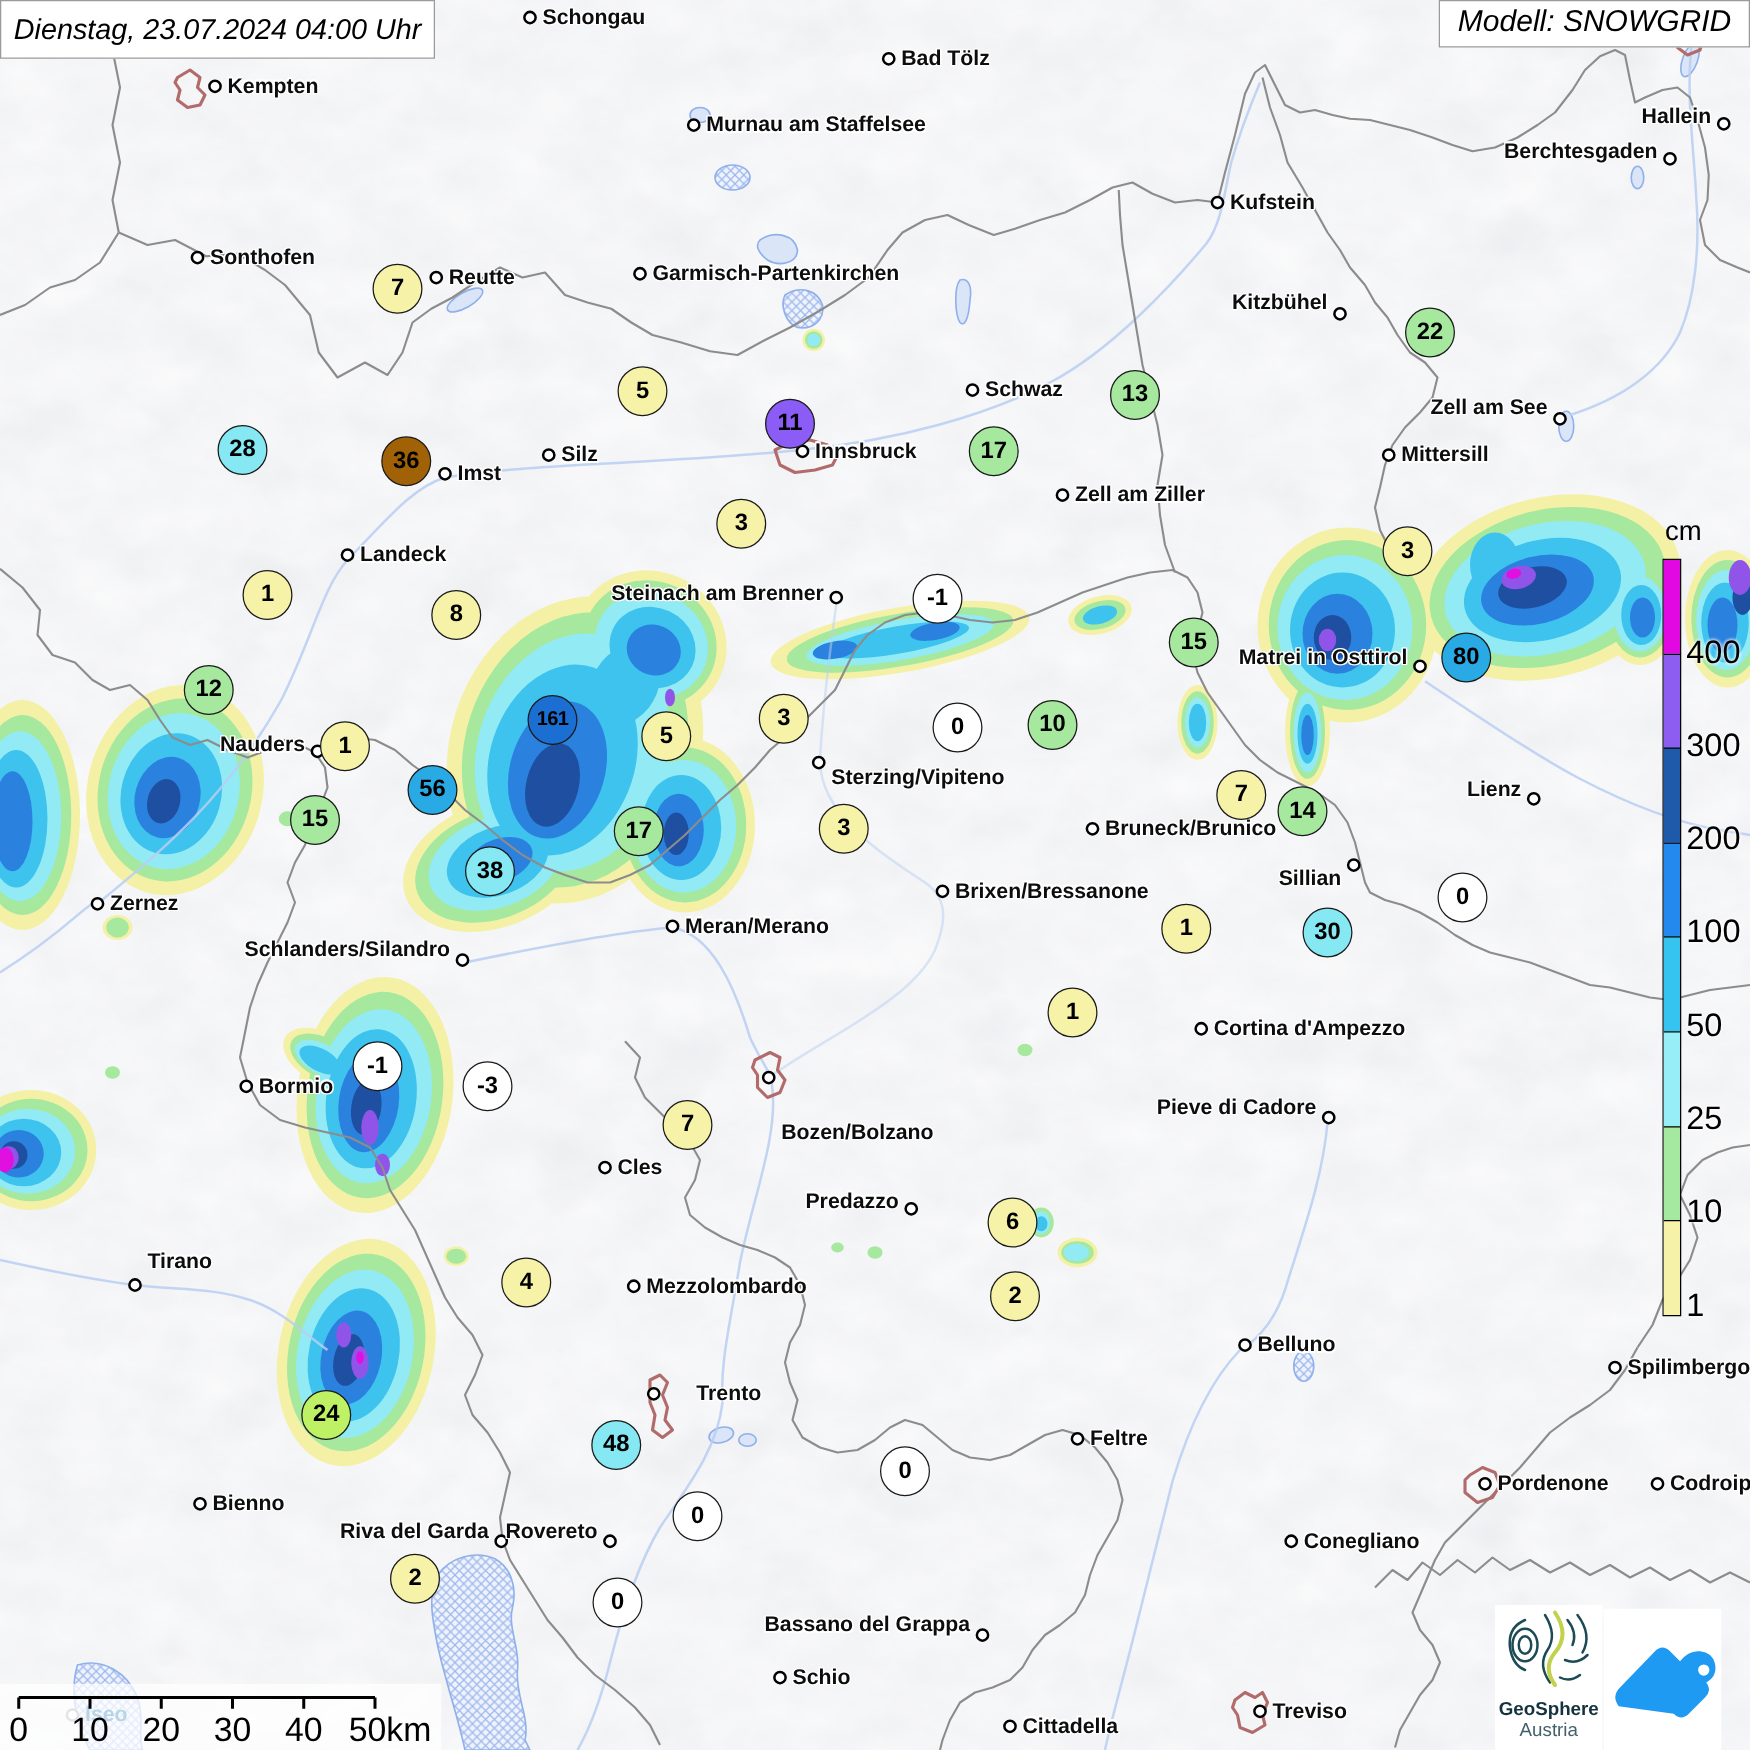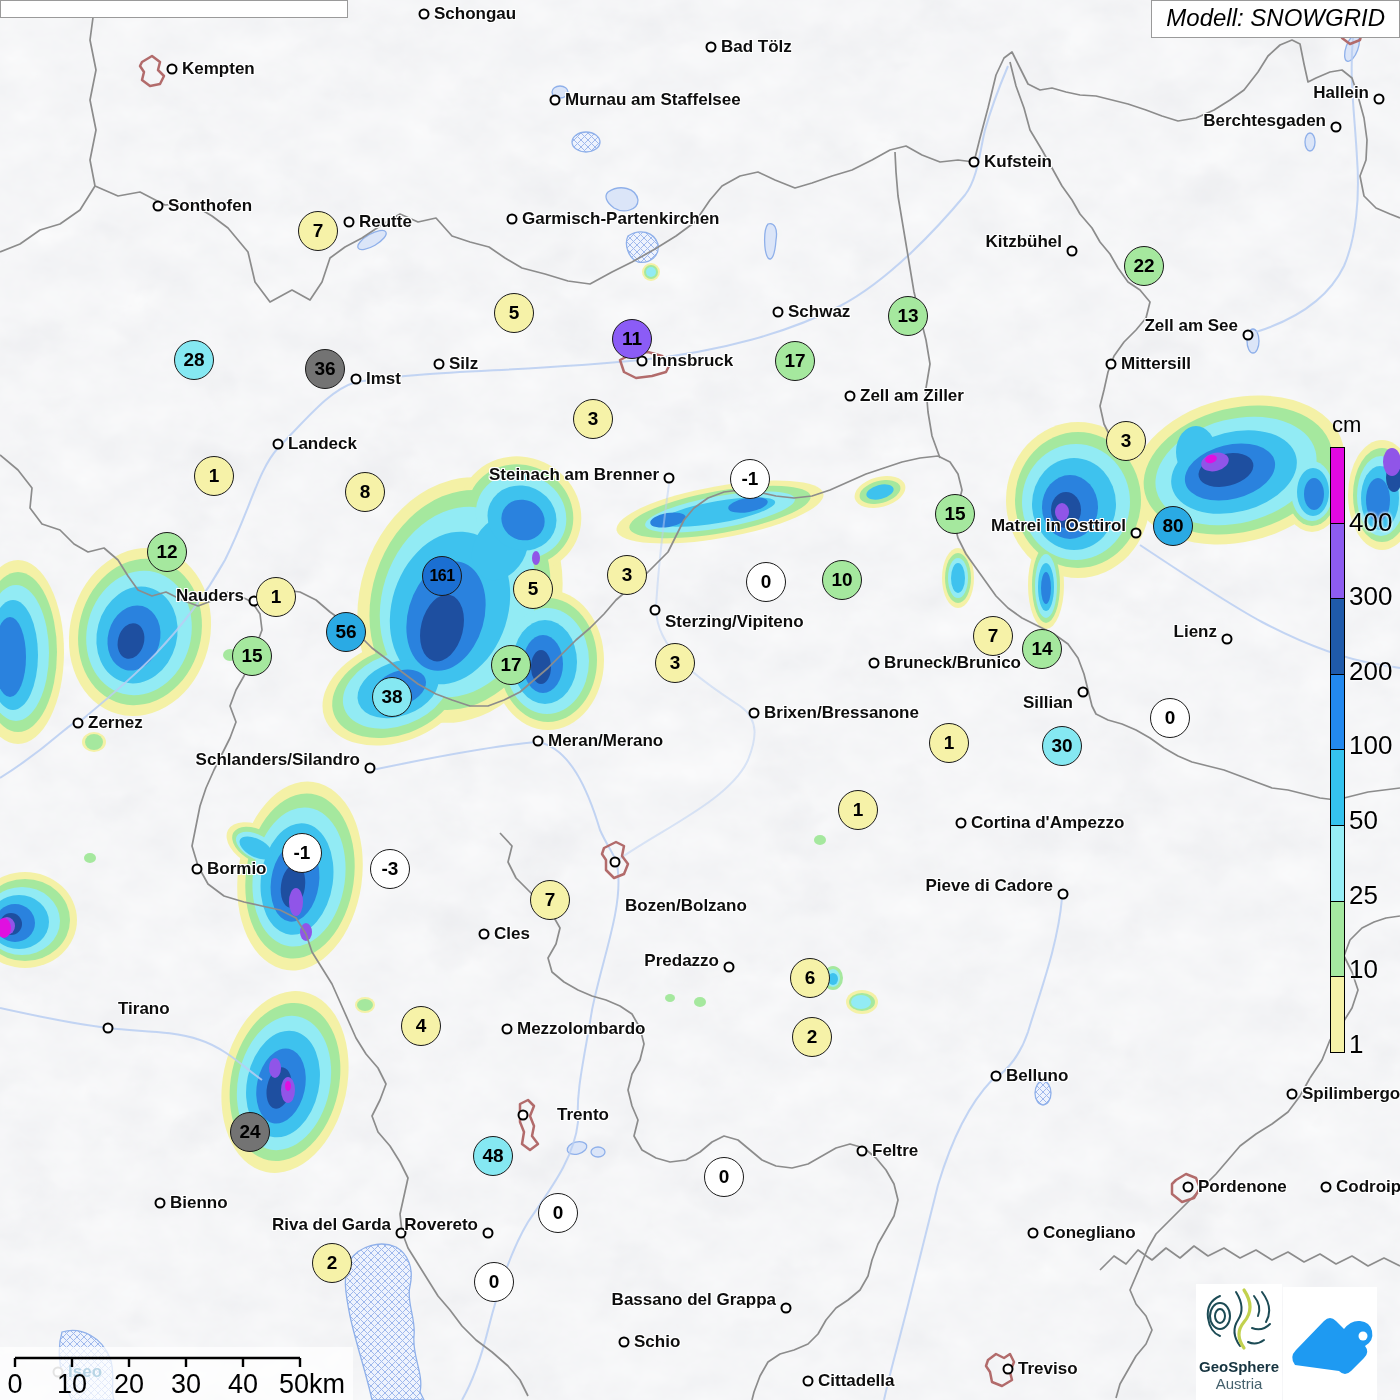--- a/index.html
+++ b/index.html
@@ -275,20 +275,21 @@
       <path d="M620,360 l12,-6 16,-2 14,4 8,8 -4,8 -14,4 -16,2 -12,-6 -4,-12 z"></path>
       <path d="M604,848 l12,-6 8,4 -2,10 6,8 -4,10 -10,4 -8,-8 0,-10 -4,-6 z"></path>
       <path d="M520,1104 l8,-4 6,6 -4,10 4,10 -2,10 6,8 -8,6 -8,-6 2,-12 -4,-10 0,-12 z"></path>
       <path d="M1176,1180 l10,-6 10,4 4,10 -6,10 -12,4 -10,-8 0,-10 z"></path>
       <path d="M988,1360 l8,-6 8,4 6,-4 4,8 -4,10 2,8 -10,6 -10,-4 -2,-10 -4,-6 z"></path>
       <path d="M1344,30 l10,-4 8,6 -2,8 -10,4 -8,-6 z"></path>
     </g>
   </svg>
 
   <div class="panel" id="titlebox">
+    <div class="t2">Dienstag, 23.07.2024 04:00 Uhr</div>
   </div>
   <div class="panel" id="modelbox">Modell: SNOWGRID</div>
 
   <div id="legend">
     <div class="unit">cm</div>
     <div id="legendbar">
         <div class="lseg" style="height: 74.6px; background: rgb(226, 8, 226);"></div>
         <div class="lseg" style="height: 74.6px; background: rgb(141, 92, 240);"></div>
         <div class="lseg" style="height: 74.6px; background: rgb(31, 90, 170);"></div>
         <div class="lseg" style="height: 74.6px; background: rgb(35, 137, 239);"></div>
@@ -339,21 +340,21 @@
     </svg>
   </div>
 
 <div class="station" style="left: 318px; top: 231px; background: rgb(246, 242, 168);">7</div>
     <div class="station" style="left: 1144px; top: 266px; background: rgb(165, 232, 158);">22</div>
     <div class="station" style="left: 908px; top: 316px; background: rgb(165, 232, 158);">13</div>
     <div class="station" style="left: 514px; top: 313px; background: rgb(246, 242, 168);">5</div>
     <div class="station" style="left: 632px; top: 339px; background: #8b5cf6;">11</div>
     <div class="station" style="left: 795px; top: 361px; background: rgb(165, 232, 158);">17</div>
     <div class="station" style="left: 194px; top: 360px; background: rgb(133, 232, 242);">28</div>
-    <div class="station" style="left: 325px; top: 369px; background: #737373;">36</div>
+    <div class="station" style="left: 325px; top: 369px; background: #a16207;">36</div>
     <div class="station" style="left: 593px; top: 419px; background: rgb(246, 242, 168);">3</div>
     <div class="station" style="left: 1126px; top: 441px; background: rgb(246, 242, 168);">3</div>
     <div class="station" style="left: 214px; top: 476px; background: rgb(246, 242, 168);">1</div>
     <div class="station" style="left: 365px; top: 492px; background: rgb(246, 242, 168);">8</div>
     <div class="station" style="left: 750px; top: 479px; background: rgb(255, 255, 255);">-1</div>
     <div class="station" style="left: 955px; top: 514px; background: rgb(165, 232, 158);">15</div>
     <div class="station" style="left: 1173px; top: 526px; background: rgb(42, 170, 228);">80</div>
     <div class="station" style="left: 167px; top: 552px; background: rgb(165, 232, 158);">12</div>
     <div class="station long" style="left: 442px; top: 576px; background: rgb(27, 111, 210);">161</div>
     <div class="station" style="left: 533px; top: 589px; background: rgb(246, 242, 168);">5</div>
@@ -371,21 +372,21 @@
     <div class="station" style="left: 1170px; top: 718px; background: rgb(255, 255, 255);">0</div>
     <div class="station" style="left: 949px; top: 743px; background: rgb(246, 242, 168);">1</div>
     <div class="station" style="left: 1062px; top: 746px; background: rgb(133, 232, 242);">30</div>
     <div class="station" style="left: 858px; top: 810px; background: rgb(246, 242, 168);">1</div>
     <div class="station" style="left: 302px; top: 853px; background: rgb(255, 255, 255);">-1</div>
     <div class="station" style="left: 390px; top: 869px; background: rgb(255, 255, 255);">-3</div>
     <div class="station" style="left: 550px; top: 900px; background: rgb(246, 242, 168);">7</div>
     <div class="station" style="left: 810px; top: 978px; background: rgb(246, 242, 168);">6</div>
     <div class="station" style="left: 421px; top: 1026px; background: rgb(246, 242, 168);">4</div>
     <div class="station" style="left: 812px; top: 1037px; background: rgb(246, 242, 168);">2</div>
-    <div class="station" style="left: 250px; top: 1132px; background: #737373;">24</div>
+    <div class="station" style="left: 261px; top: 1132px; background: #bef264;">24</div>
     <div class="station" style="left: 493px; top: 1156px; background: rgb(133, 232, 242);">48</div>
     <div class="station" style="left: 724px; top: 1177px; background: rgb(255, 255, 255);">0</div>
     <div class="station" style="left: 558px; top: 1213px; background: rgb(255, 255, 255);">0</div>
     <div class="station" style="left: 332px; top: 1263px; background: rgb(246, 242, 168);">2</div>
     <div class="station" style="left: 494px; top: 1282px; background: rgb(255, 255, 255);">0</div>
     <div class="citydot" style="left: 424px; top: 14px;"></div>
     <div class="citylabel" style="top: 14px; left: 434px;">Schongau</div>
     <div class="citydot" style="left: 711px; top: 47px;"></div>
     <div class="citylabel" style="top: 47px; left: 721px;">Bad Tölz</div>
     <div class="citydot" style="left: 172px; top: 69px;"></div>

